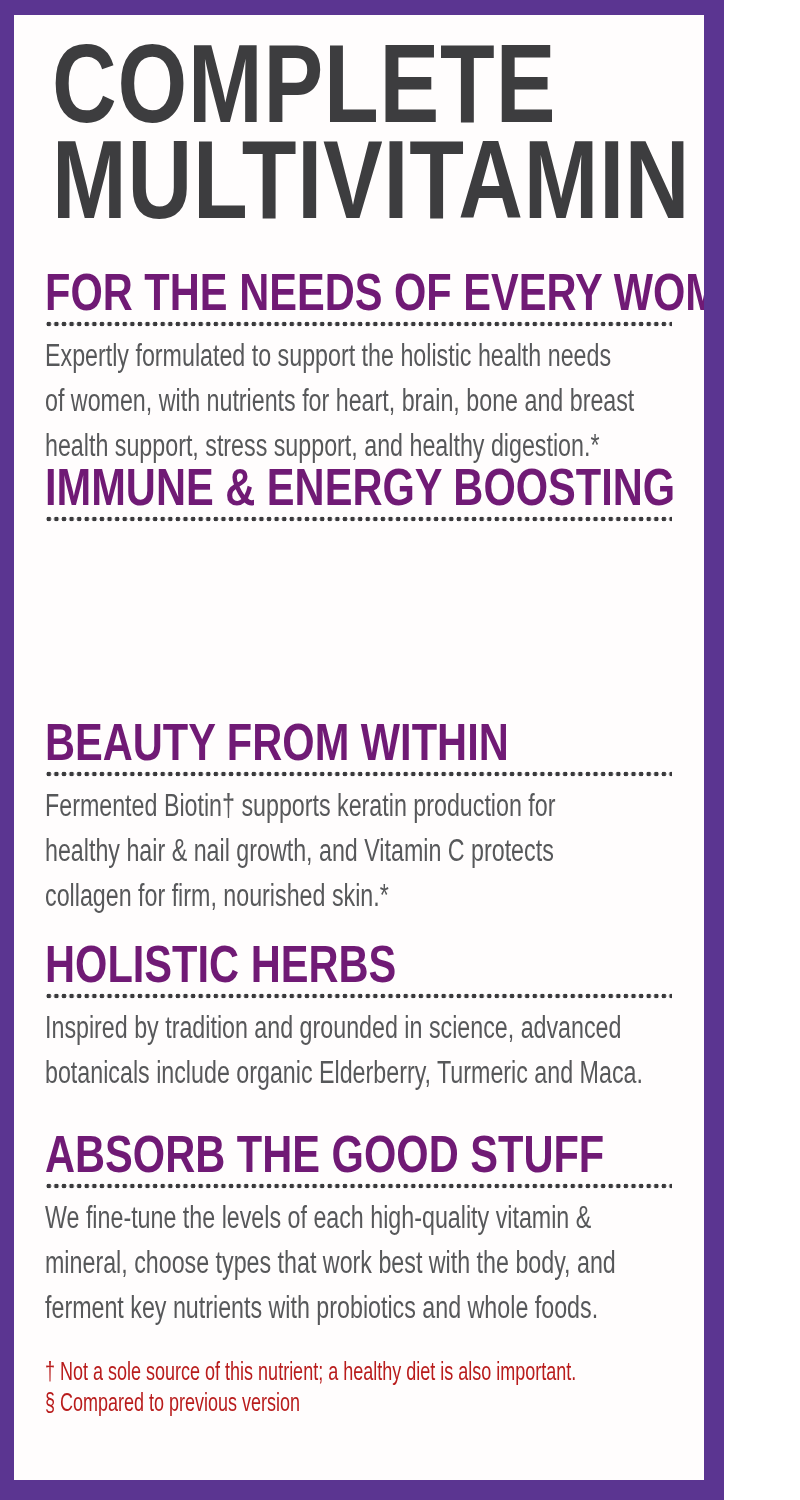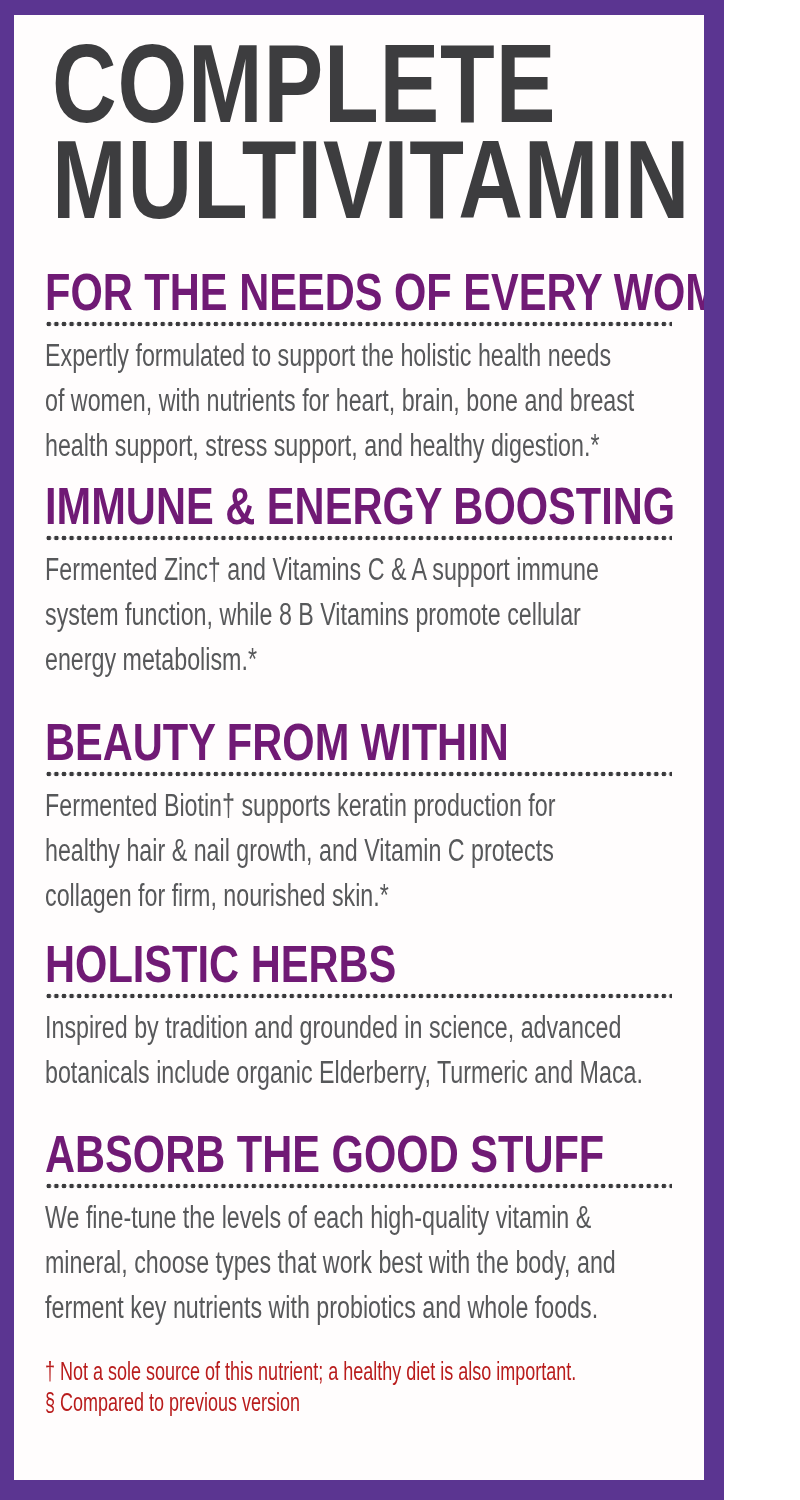--- a/index.html
+++ b/index.html
@@ -63,21 +63,21 @@
     background-repeat: repeat-x;
     background-position: 0 50%;
   }
   .sec-body {
     margin-top: 6px;
     font-size: 31px;
     line-height: 45px;
     color: #57585a;
   }
   .sec1 { top: 266px; }
-  .sec2 { top: 480px; }
+  .sec2 { top: 461px; }
   .sec3 { top: 716px; }
   .sec4 { top: 938px; }
   .sec5 { top: 1128px; }
 
   .footnotes {
     position: absolute;
     left: 45px;
     right: 52px;
     top: 1356px;
     color: #b91c1c;
@@ -104,23 +104,20 @@
     <h2 class="sec-heading"><span class="cx-h">FOR THE NEEDS OF EVERY WOMAN</span></h2>
     <div class="dotted-rule"></div>
     <p class="sec-body"><span class="cx">Expertly formulated to support the holistic health needs
 of women, with nutrients for heart, brain, bone and breast
 health support, stress support, and healthy digestion.*</span></p>
   </section>
 
   <section class="sec sec2">
     <h2 class="sec-heading"><span class="cx-h">IMMUNE &amp; ENERGY BOOSTING</span></h2>
     <div class="dotted-rule"></div>
-    <p class="sec-body"><span class="cx">Fermented Zinc† and Vitamins C &amp; A support immune
-system function, while 8 B Vitamins promote cellular
-energy metabolism.*</span></p>
   </section>
 
   <section class="sec sec3">
     <h2 class="sec-heading"><span class="cx-h">BEAUTY FROM WITHIN</span></h2>
     <div class="dotted-rule"></div>
     <p class="sec-body"><span class="cx">Fermented Biotin† supports keratin production for
 healthy hair &amp; nail growth, and Vitamin C protects
 collagen for firm, nourished skin.*</span></p>
   </section>
 

